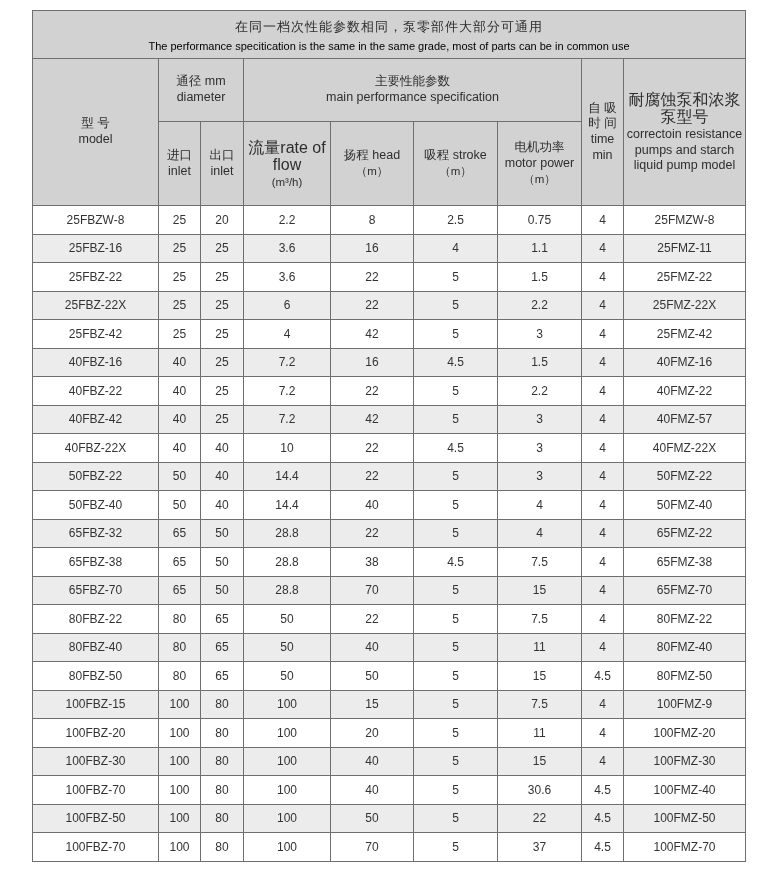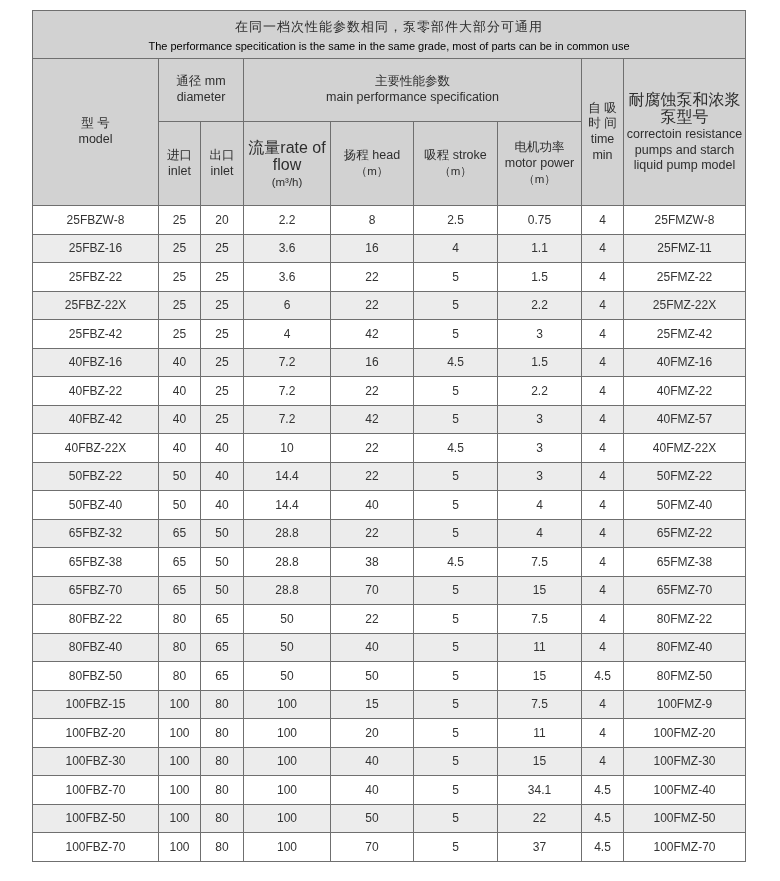--- a/index.html
+++ b/index.html
@@ -348,21 +348,21 @@
           <td>4</td>
           <td>100FMZ-30</td>
         </tr>
         <tr>
           <td>100FBZ-70</td>
           <td>100</td>
           <td>80</td>
           <td>100</td>
           <td>40</td>
           <td>5</td>
-          <td>34.1</td>
+          <td>30.6</td>
           <td>4.5</td>
           <td>100FMZ-40</td>
         </tr>
         <tr>
           <td>100FBZ-50</td>
           <td>100</td>
           <td>80</td>
           <td>100</td>
           <td>50</td>
           <td>5</td>

